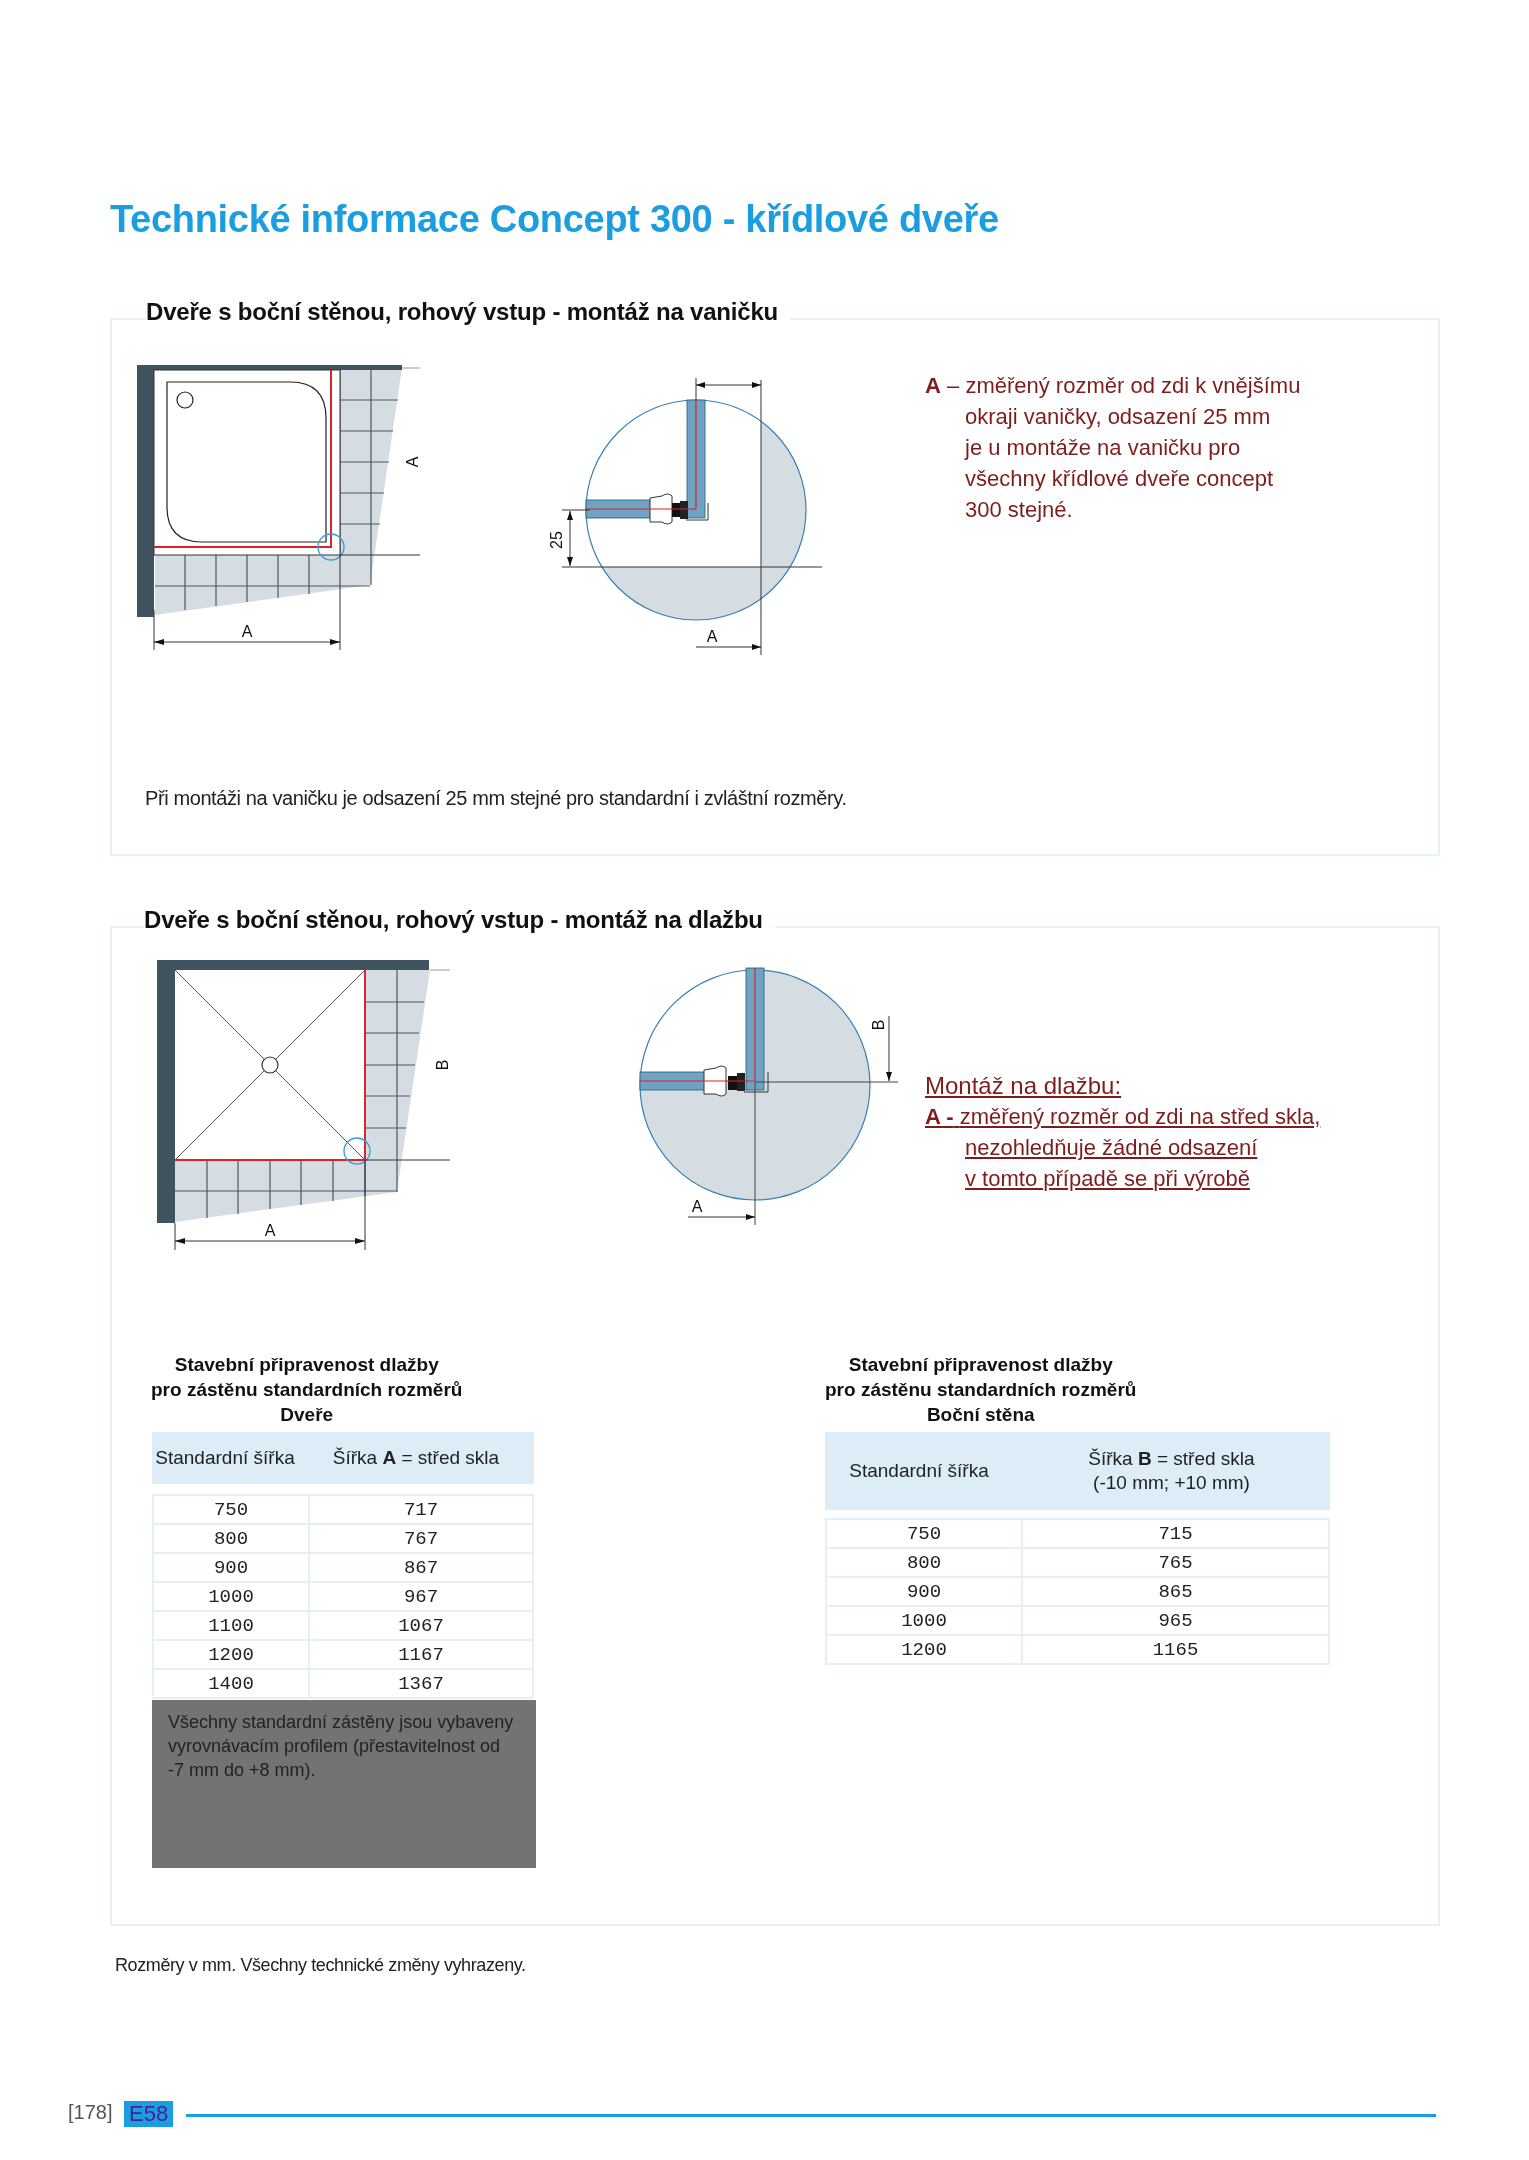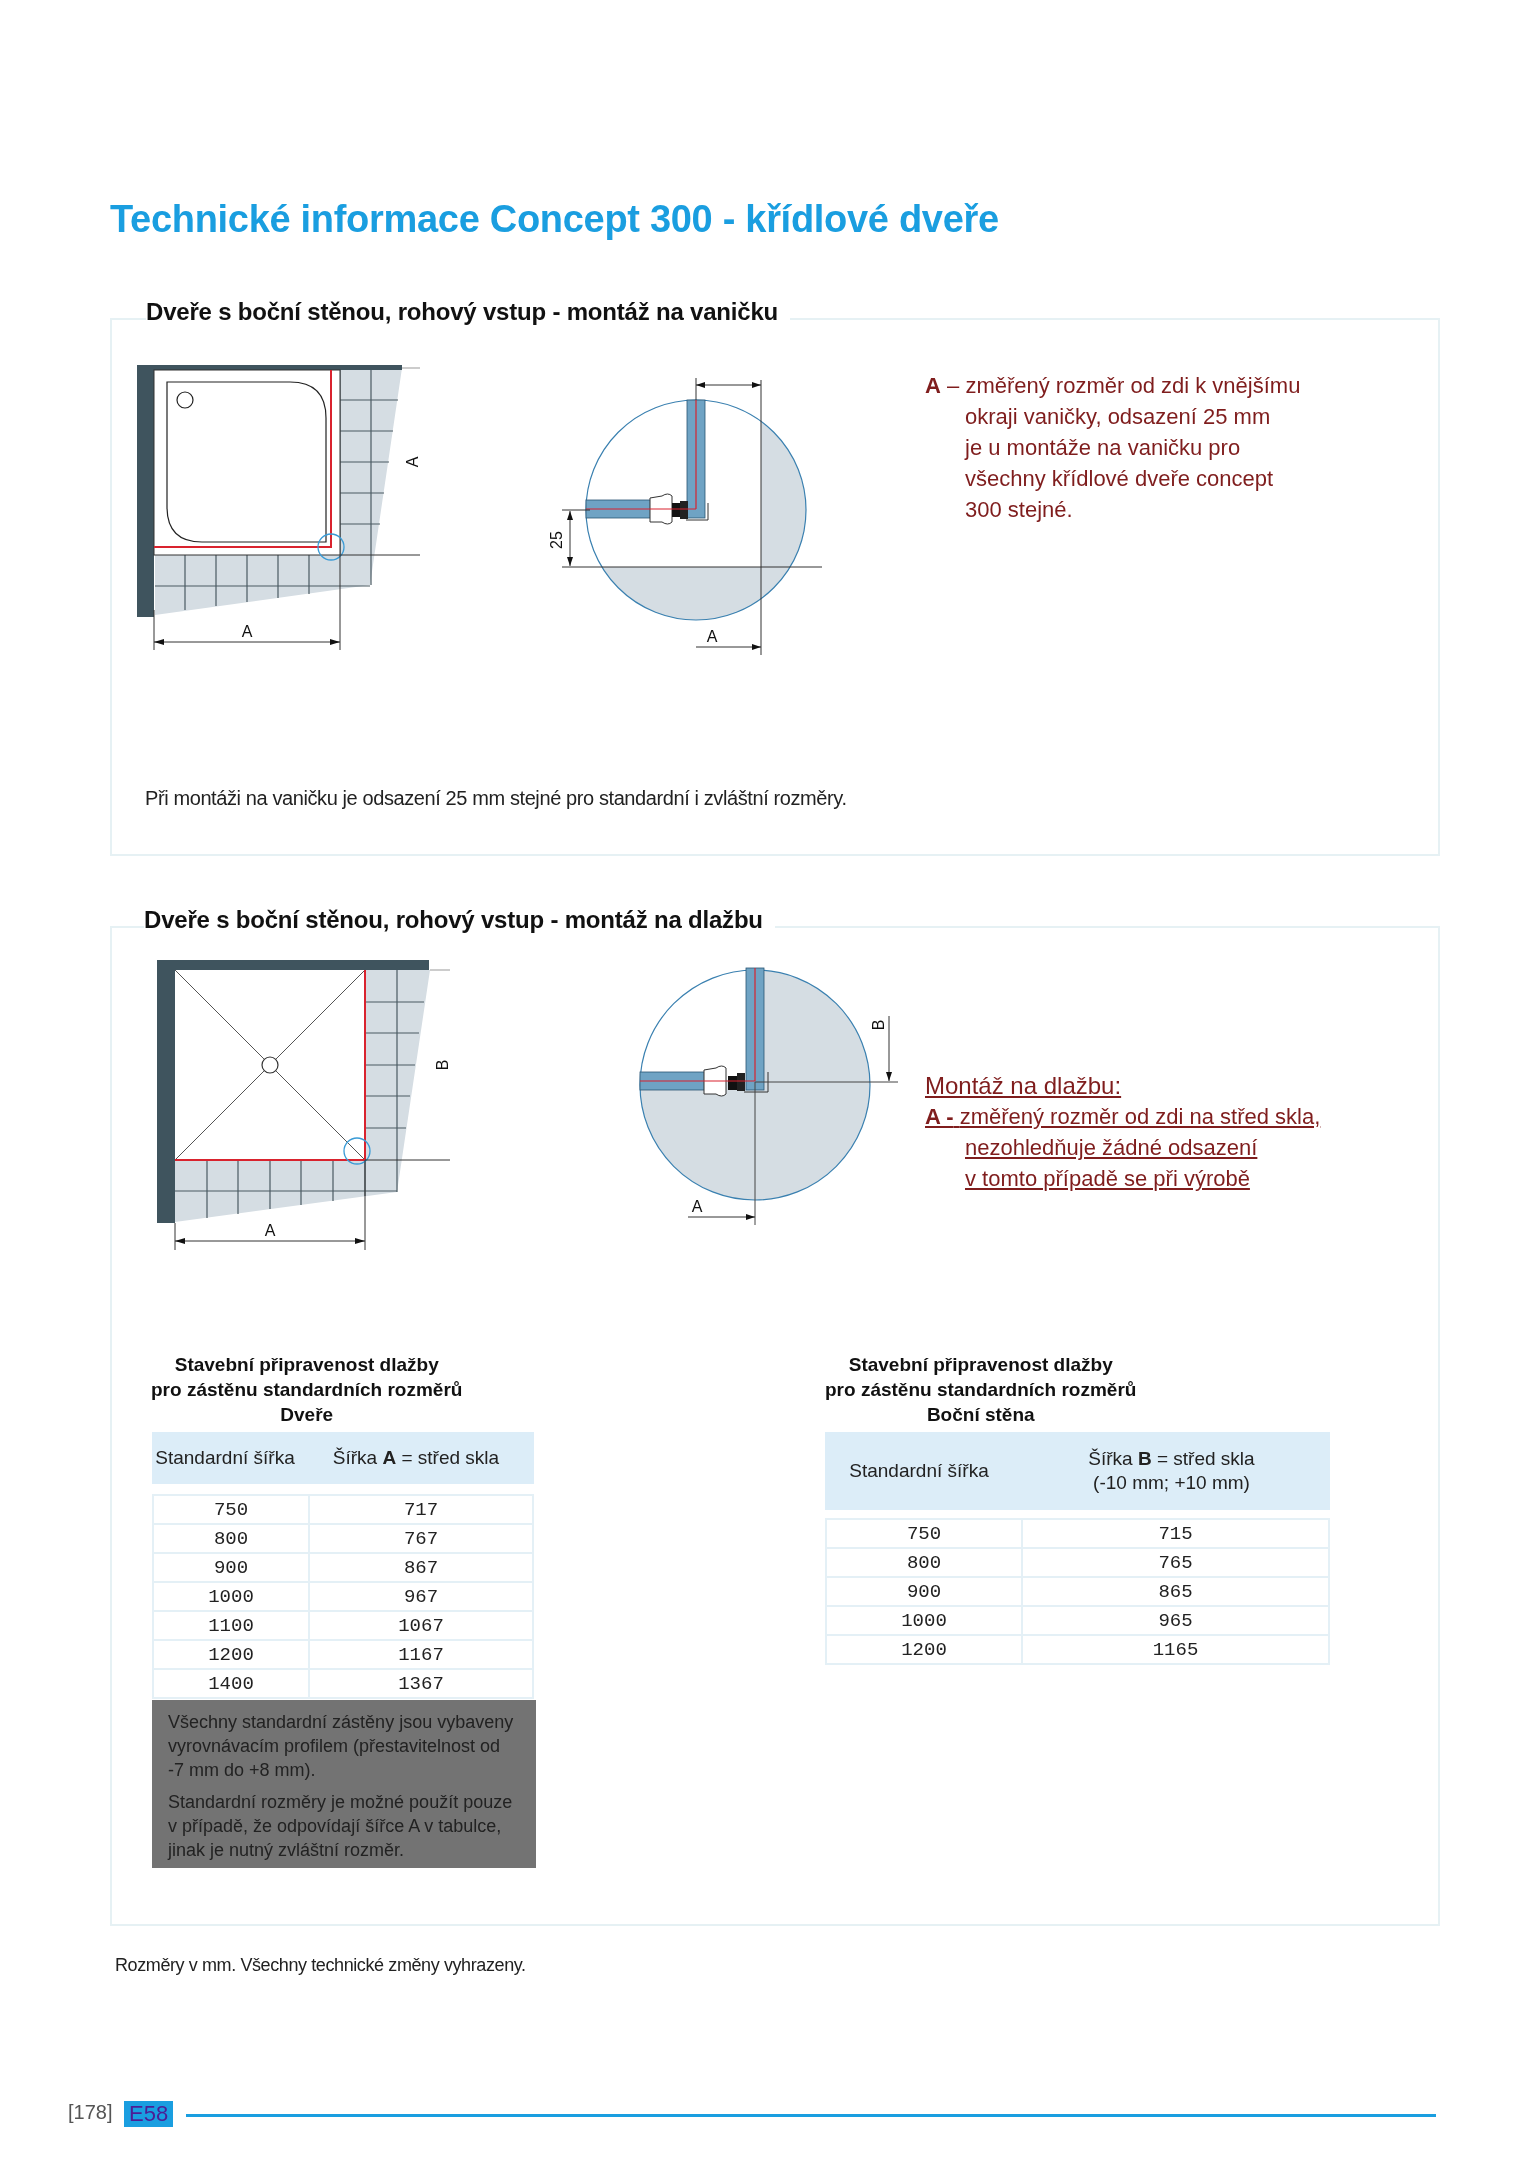--- a/index.html
+++ b/index.html
@@ -220,21 +220,20 @@
         <td>1167</td>
       </tr>
       <tr>
         <td style="width: 146px;">1400</td>
         <td>1367</td>
       </tr>
     </tbody>
 </table>
 <div class="abs foot-note" style="left:152px; top:1700px; width:384px; height:168px;">
   <p>Všechny standardní zástěny jsou vybaveny vyrovnávacím profilem (přestavitelnost od -7 mm do +8 mm).</p>
-  <p>Standardní rozměry je možné použít pouze v případě, že odpovídají šířce A v tabulce, jinak je nutný zvláštní rozměr.</p>
 </div>
 
 <div class="abs tbl-title" style="left:825px; top:1352px;">
   <div>Stavební připravenost dlažby</div>
   <div>pro zástěnu standardních rozměrů</div>
   <div>Boční stěna</div>
 </div>
 <div class="abs thead" style="left:825px; top:1432px; width:505px; height:78px;">
   <span style="width:188px; text-align:center;">Standardní šířka</span>
   <span style="width:317px; text-align:center; line-height:24px;"><span>Šířka </span><b>B</b><span> = střed skla</span><br><span>(-10 mm; +10 mm)</span></span>

